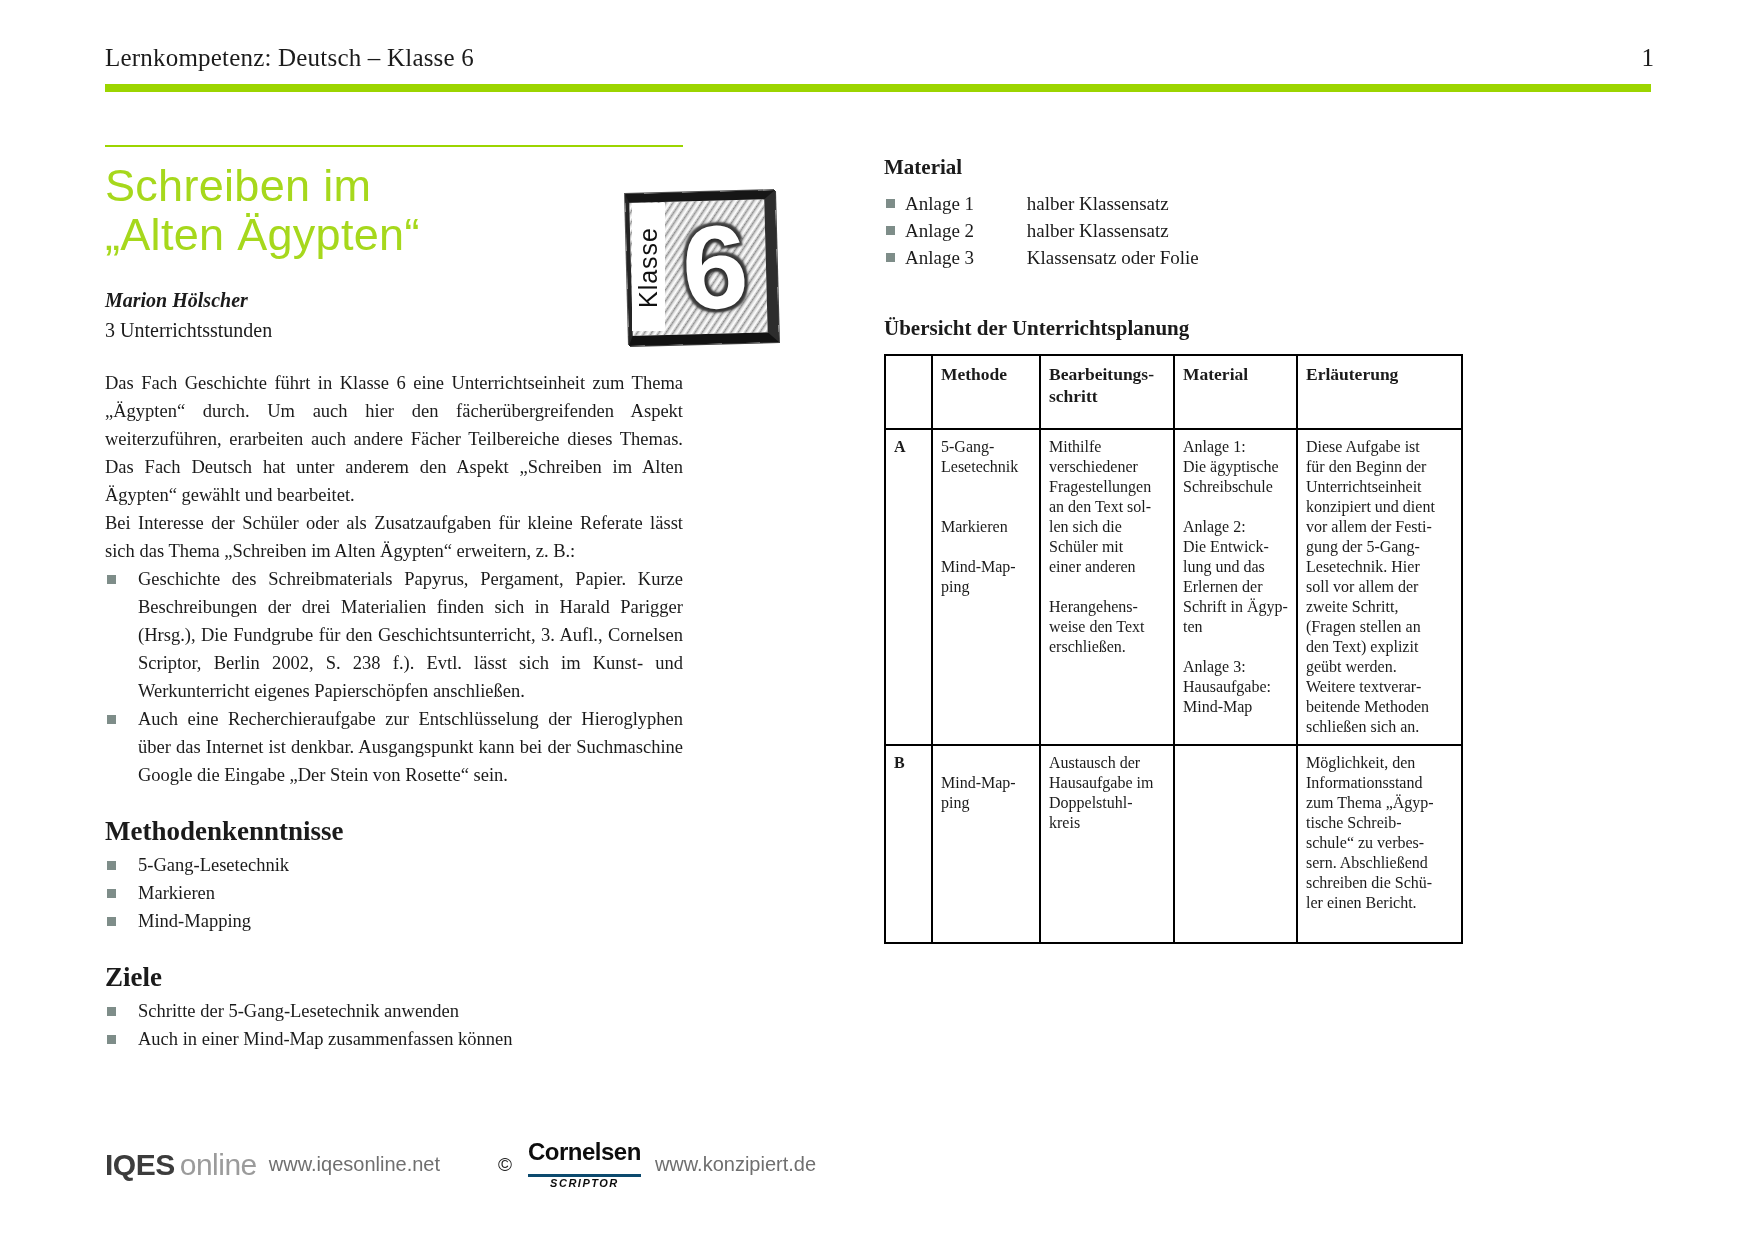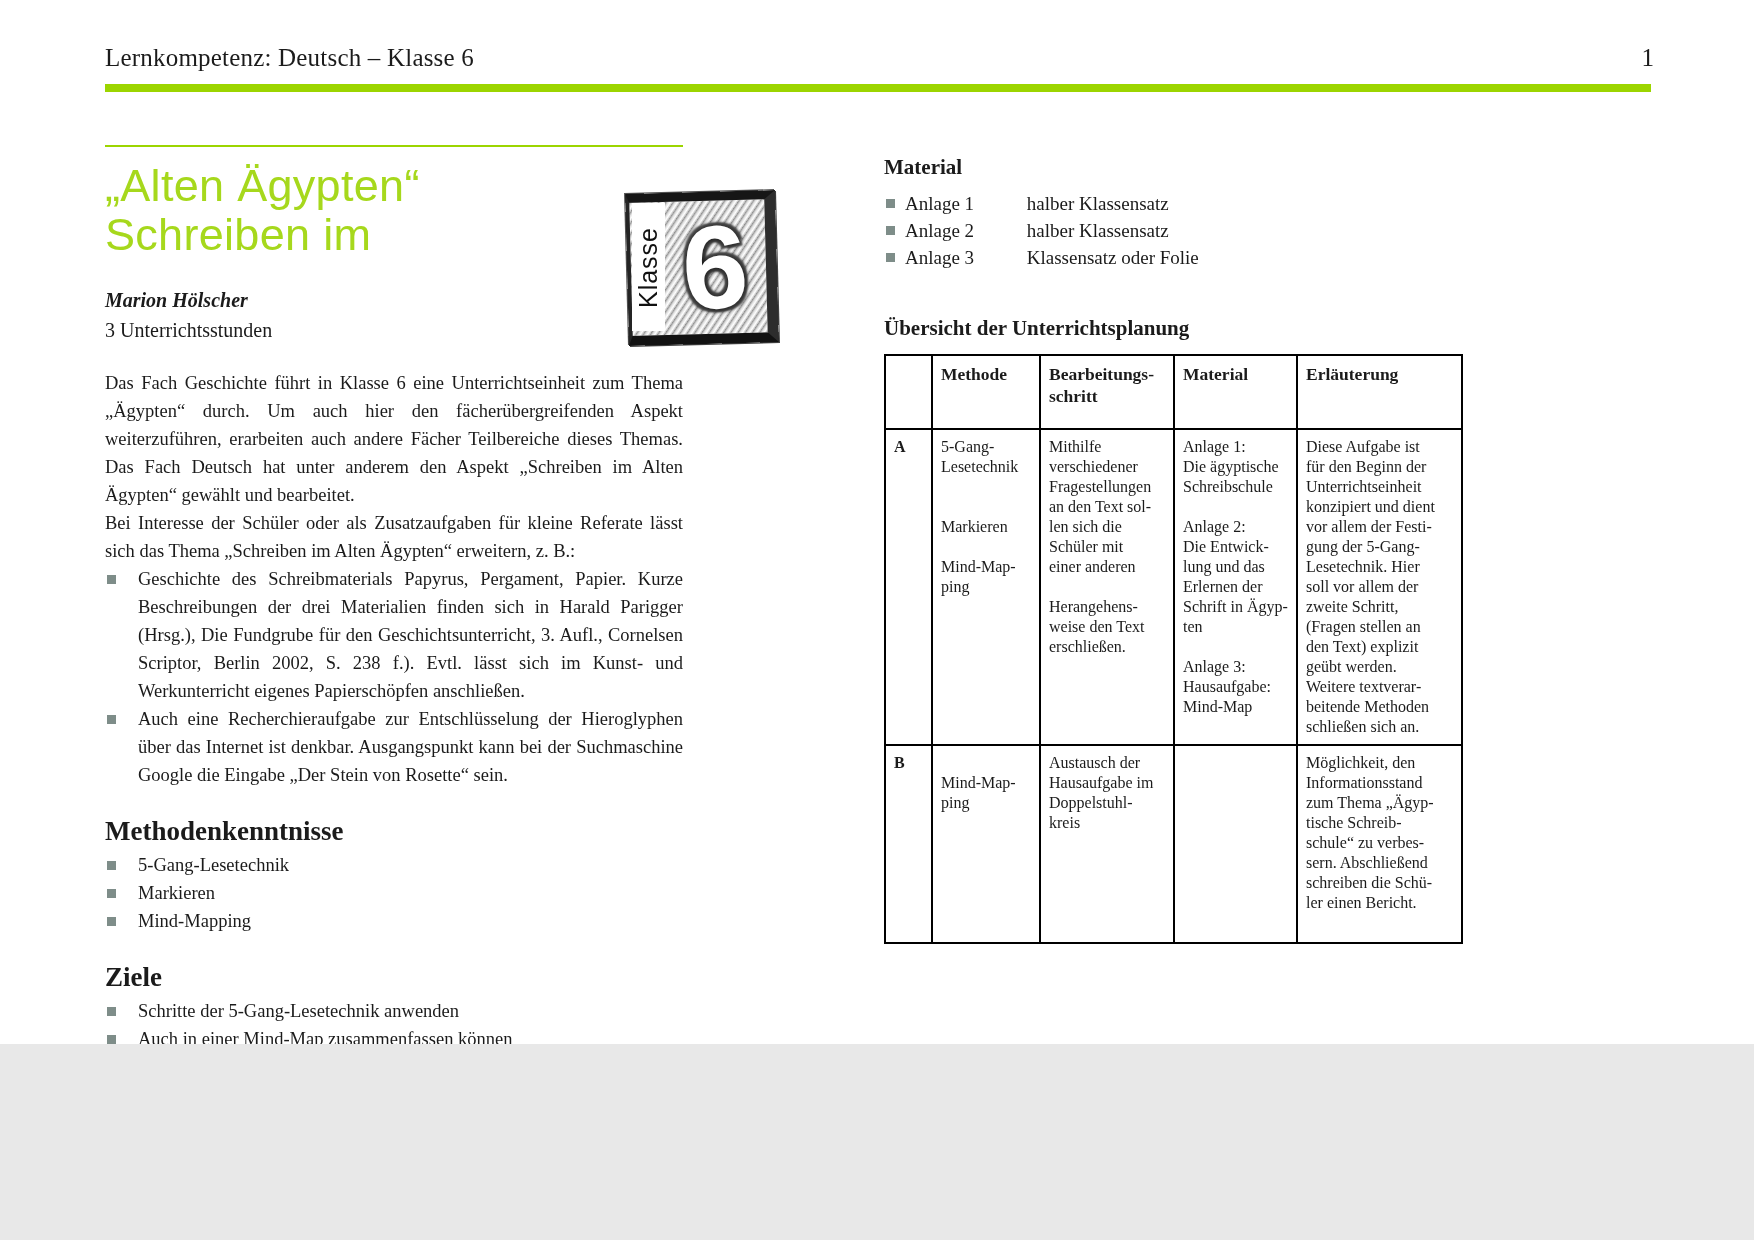--- a/index.html
+++ b/index.html
@@ -1,17 +1,17 @@
 <!DOCTYPE html>
 <html><head>
 <meta charset="utf-8">
 <style>
   html,body{margin:0;padding:0;background:#e8e8e8;}
   .page{
-    position:relative; width:1754px; height:1044px; background:#ffffff;
+    position:relative; width:1754px; height:1240px; background:#ffffff;
     font-family:"Liberation Serif", serif; color:#1b1b1b; overflow:hidden;
     margin:0 auto;
   }
   
   .header-title{position:absolute; left:105px; top:44px; font-size:25px; letter-spacing:0.2px;}
   .page-num{position:absolute; right:100px; top:44px; font-size:25px;}
   .header-rule{position:absolute; left:105px; top:84px; width:1546px; height:8px; background:#9CD500;}
 
   
   .left-col{position:absolute; left:105px; top:145px; width:578px;}
@@ -109,22 +109,22 @@
     <div class="badge-frame"></div>
     <div class="badge-klasse">
       <span>Klasse</span>
     </div>
     <div class="badge-six">6</div>
   </div>
 
   <div class="left-col">
     <div class="title-rule"></div>
     <h1 class="doc-title">
+      <div>Schreiben im</div>
       <div>„Alten Ägypten“</div>
-      <div>Schreiben im</div>
     </h1>
     <div class="author">Marion Hölscher</div>
     <div class="hours">3 Unterrichtsstunden</div>
 
     <div class="body-block">
       <p>Das Fach Geschichte führt in Klasse 6 eine Unterrichtseinheit zum Thema „Ägypten“ durch. Um auch hier den fächerübergreifenden Aspekt weiterzuführen, erarbeiten auch andere Fächer Teilbereiche dieses Themas. Das Fach Deutsch hat unter anderem den Aspekt „Schreiben im Alten Ägypten“ gewählt und bearbeitet.</p>
       <p>Bei Interesse der Schüler oder als Zusatzaufgaben für kleine Referate lässt sich das Thema „Schreiben im Alten Ägypten“ erweitern, z. B.:</p>
       <ul class="sq">
         <li>Geschichte des Schreibmaterials Papyrus, Pergament, Papier. Kurze Beschreibungen der drei Materialien finden sich in Harald Parigger (Hrsg.), Die Fundgrube für den Geschichtsunterricht, 3. Aufl., Cornelsen Scriptor, Berlin 2002, S. 238 f.). Evtl. lässt sich im Kunst- und Werkunterricht eigenes Papierschöpfen anschließen.</li>
         <li>Auch eine Recherchieraufgabe zur Entschlüsselung der Hieroglyphen über das Internet ist denkbar. Ausgangspunkt kann bei der Suchmaschine Google die Eingabe „Der Stein von Rosette“ sein.</li>

